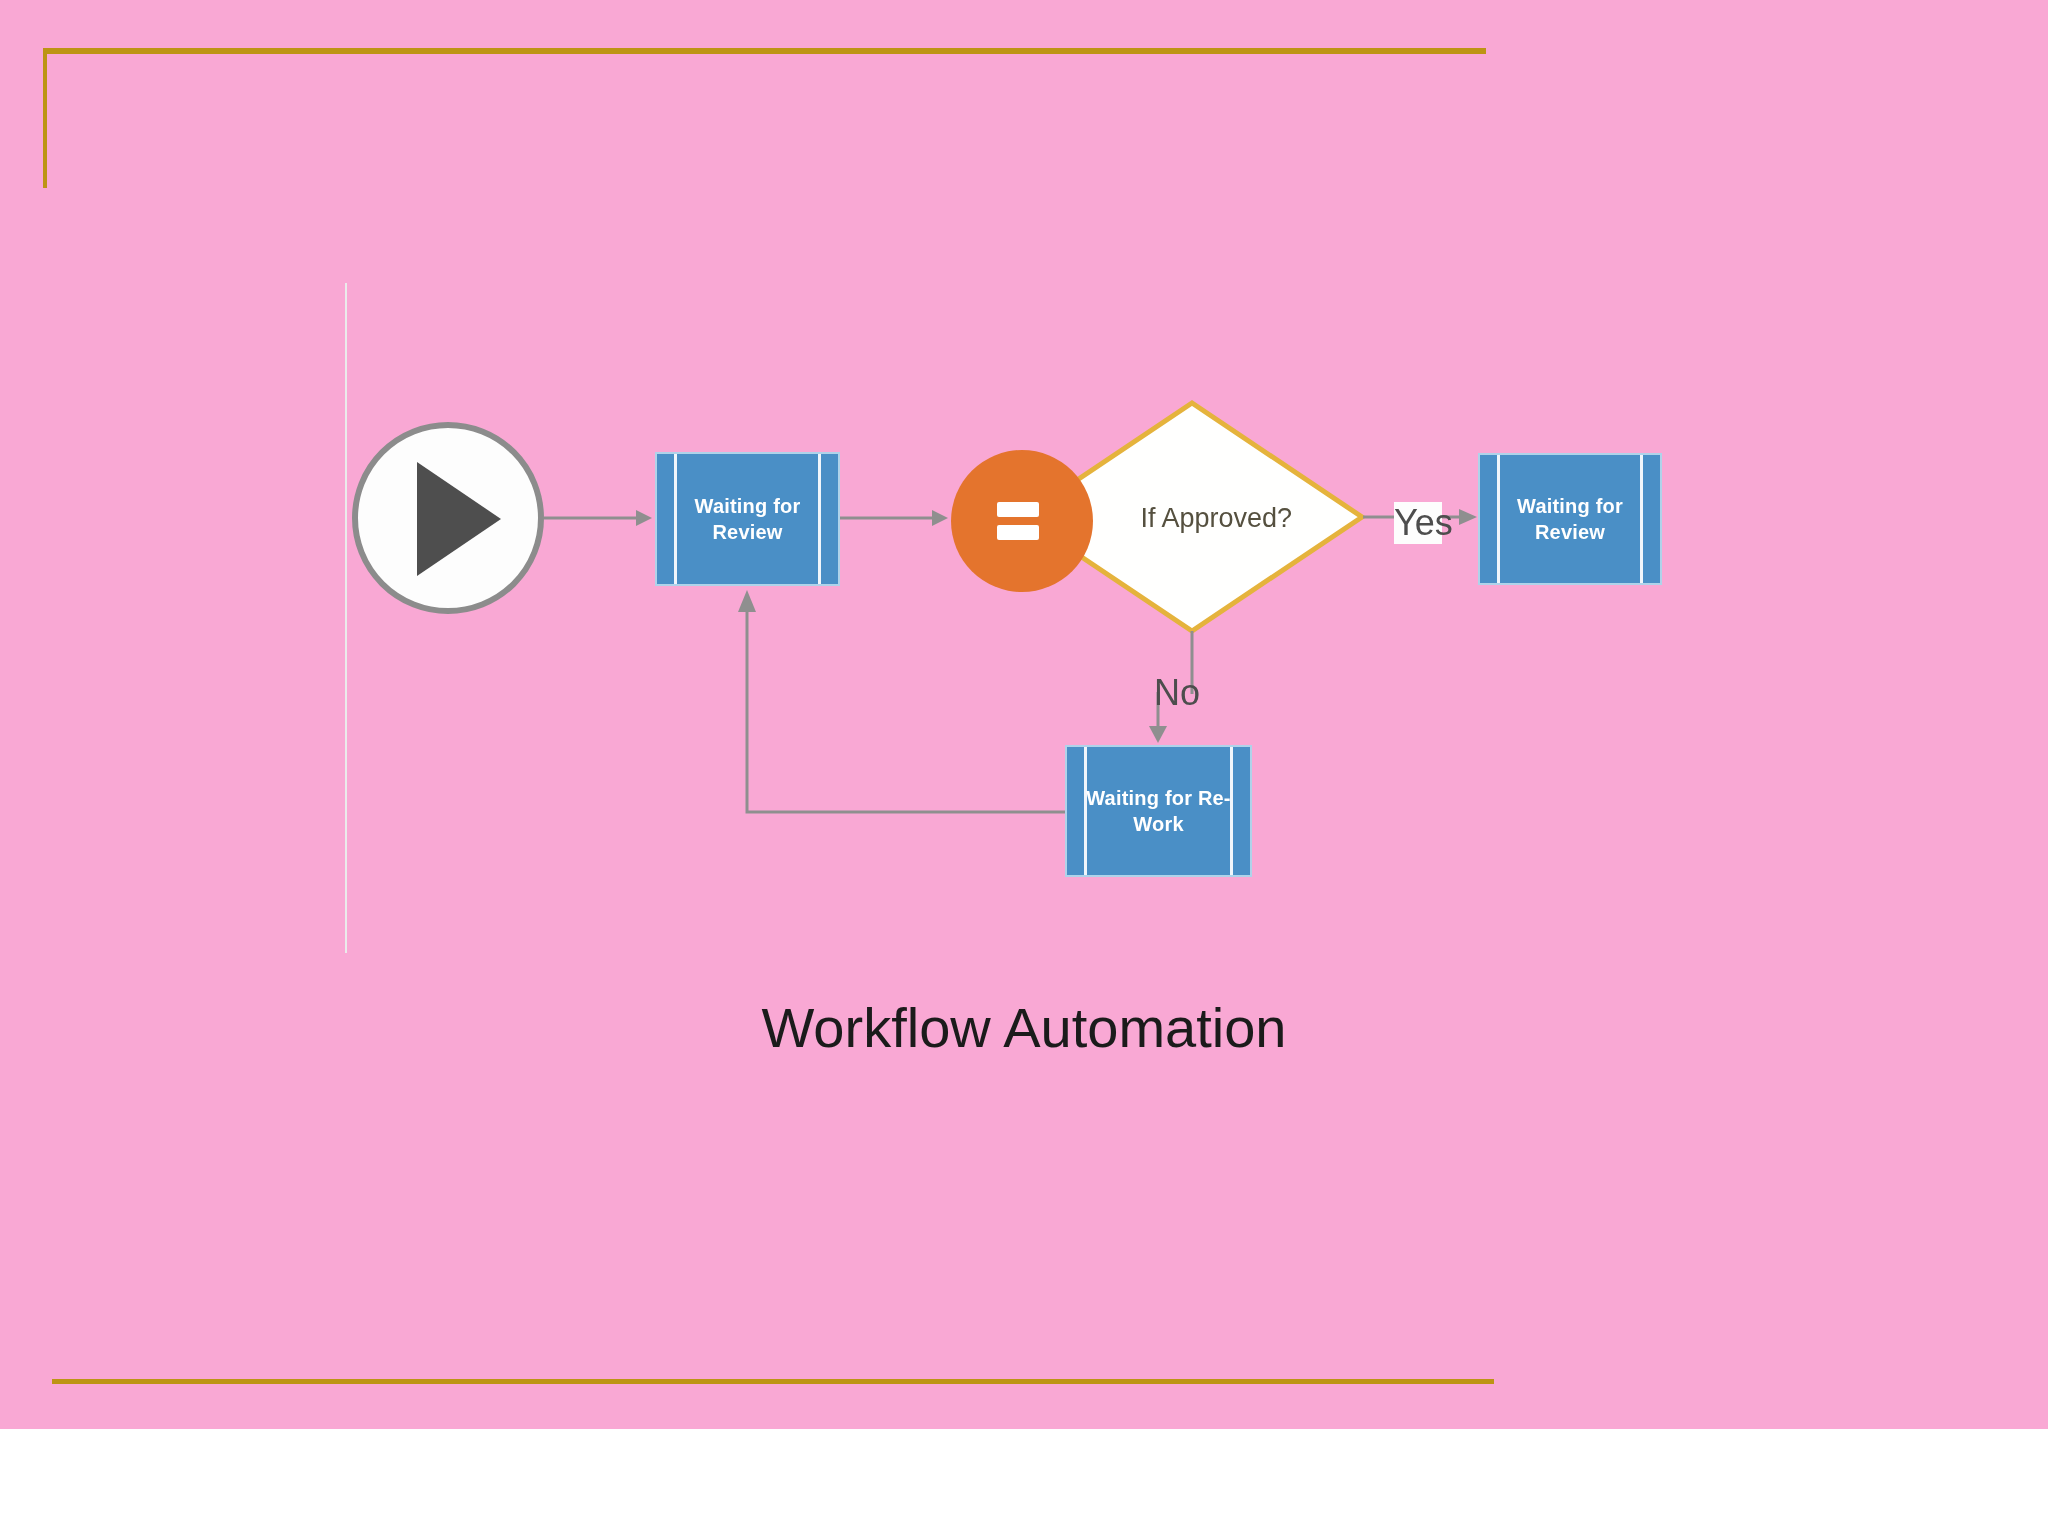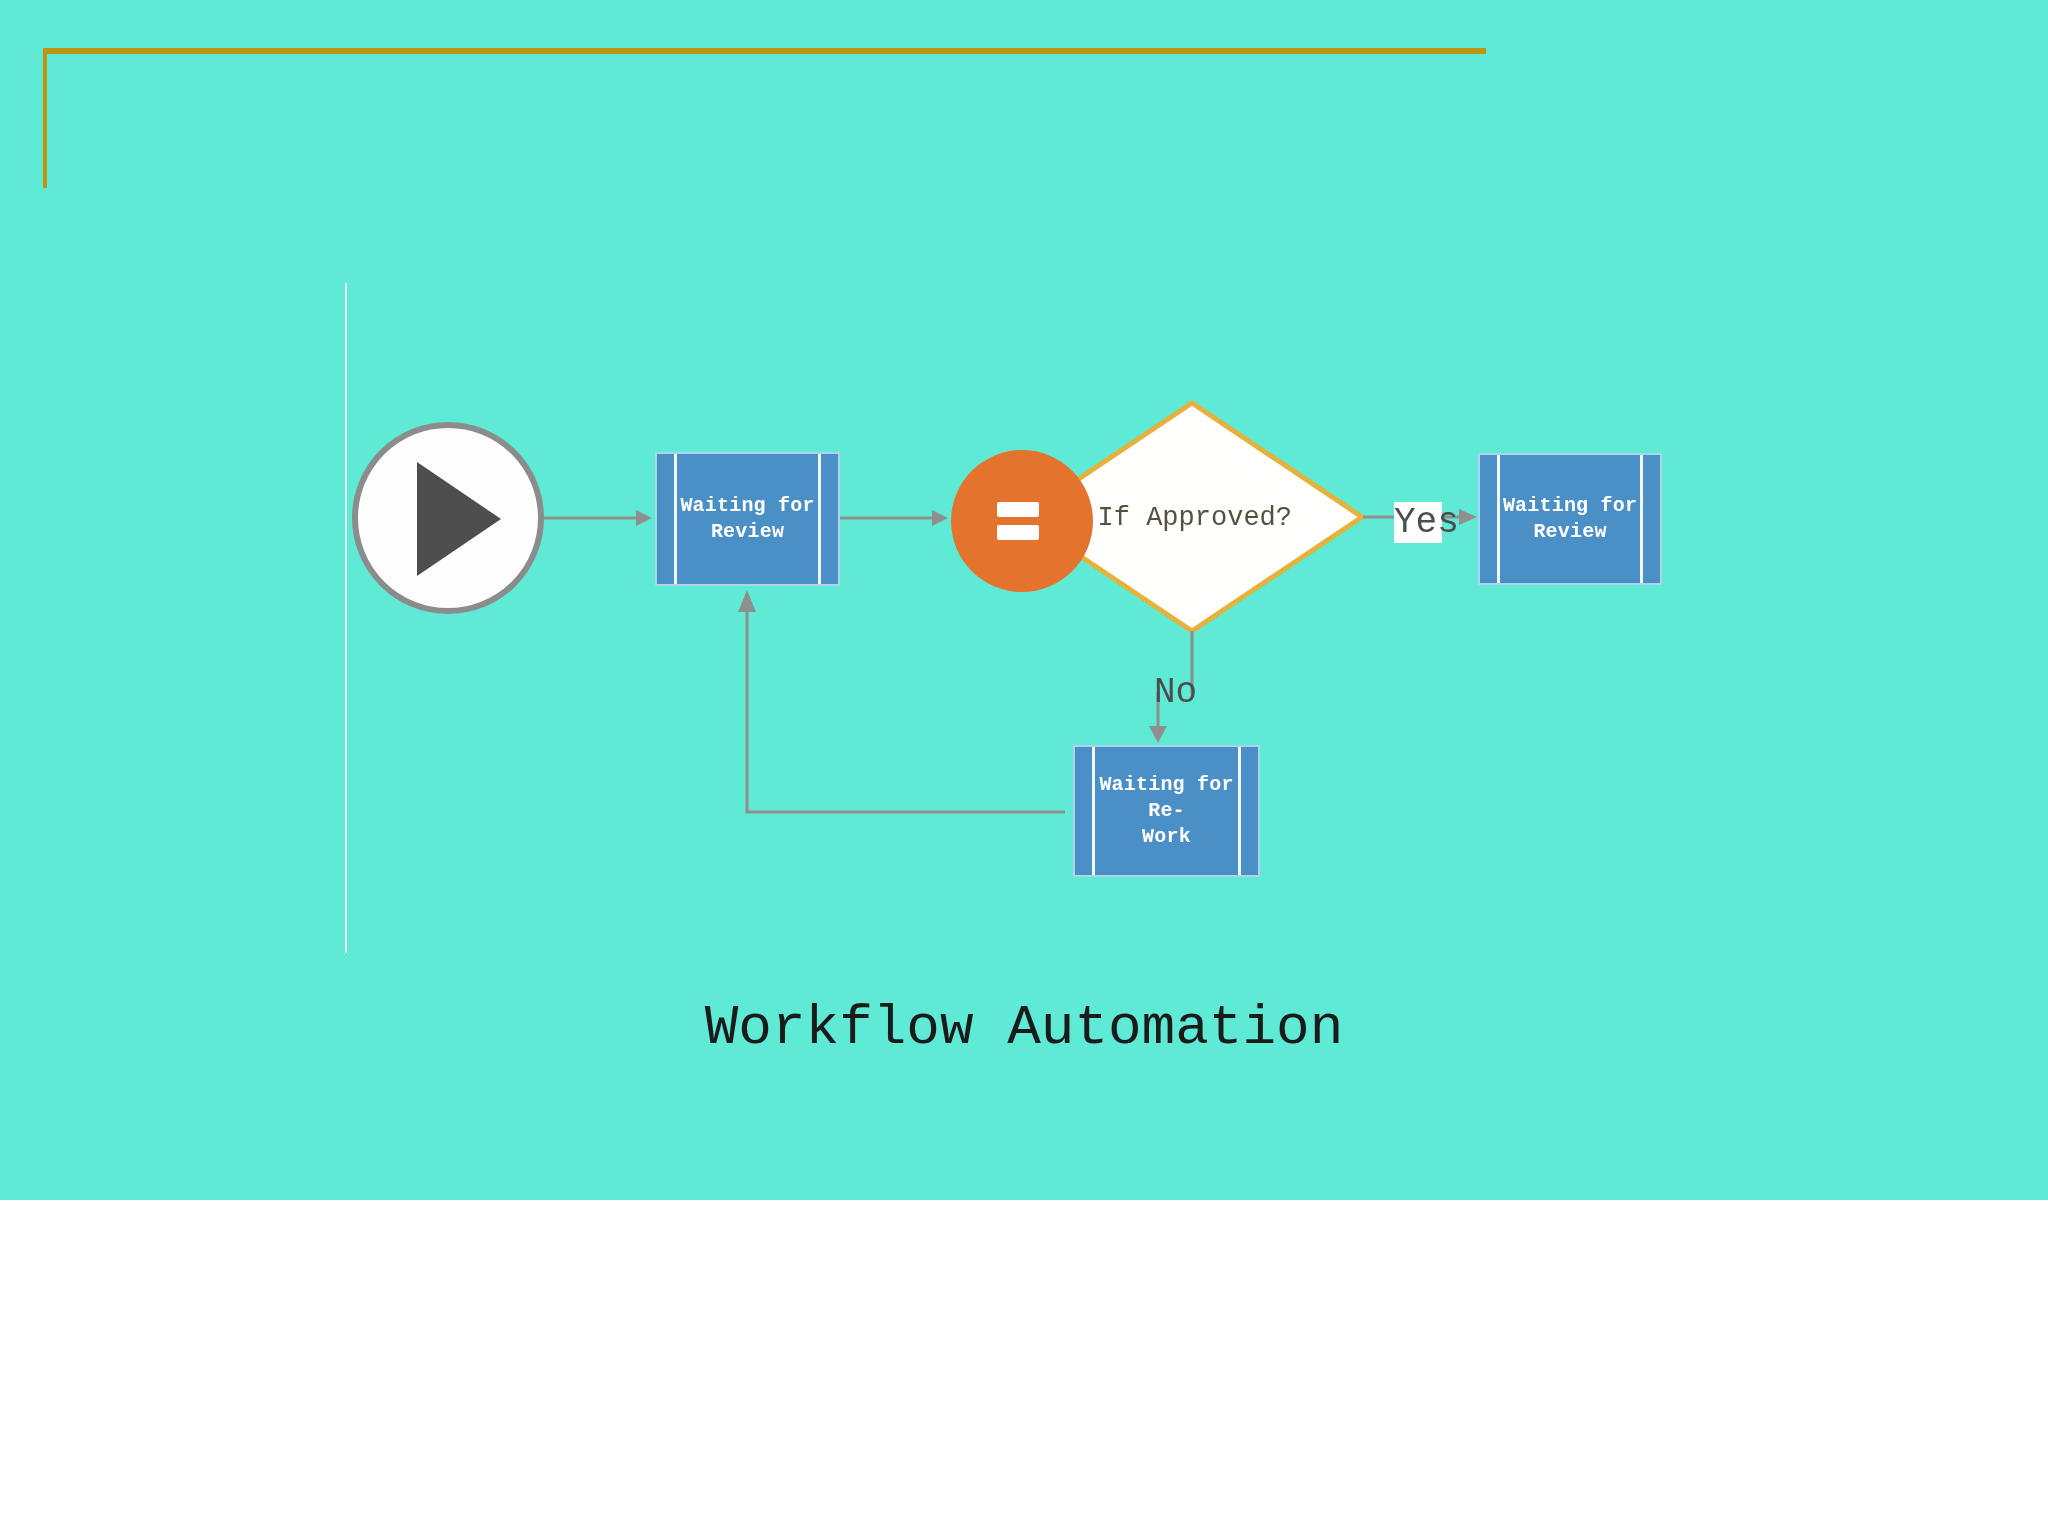--- a/index.html
+++ b/index.html
@@ -1,21 +1,21 @@
 <!DOCTYPE html>
 <html><head>
 <meta charset="utf-8">
 <style>
   html,body{margin:0;padding:0;background:#ffffff;}
   .slide{
     position:relative;
-    width:2048px;height:1200px;
-    background:#5eead4;
+    width:2048px;height:1429px;
+    background:#f9a8d4;
     overflow:hidden;
-    font-family:Liberation Mono, monospace;
+    font-family:Liberation Sans, sans-serif;
   }
   
   .top-bracket{
     position:absolute;left:43px;top:48px;width:1443px;height:140px;
     border-top:6px solid #BD9414;border-left:4px solid #BD9414;
     box-sizing:border-box;
   }
   .bottom-rule{
     position:absolute;left:52px;top:1379px;width:1442px;height:5px;
     background:#BD9414;
@@ -49,21 +49,21 @@
     color:#ffffff;font-size:20px;line-height:26px;font-weight:600;
     text-align:center;letter-spacing:.2px;
   }
   .side-line{
     position:absolute;top:0;bottom:0;width:3px;background:rgba(255,255,255,.92);
   }
   .side-line.l{left:17px;}
   .side-line.r{right:17px;}
   .box-review{left:655px;top:452px;width:185px;height:134px;}
   .box-publish{left:1478px;top:453px;width:184px;height:132px;}
-  .box-rework{left:1065px;top:745px;width:187px;height:132px;margin-left:8px;}
+  .box-rework{left:1065px;top:745px;width:187px;height:132px;}
   
   .equals-badge{
     position:absolute;left:951px;top:450px;width:142px;height:142px;
     background:#E4742D;border-radius:50%;
   }
   .equals-bar{
     position:absolute;left:46px;width:42px;height:15px;background:#ffffff;border-radius:2px;
   }
   .equals-bar.b1{top:52px;}
   .equals-bar.b2{top:75px;}

